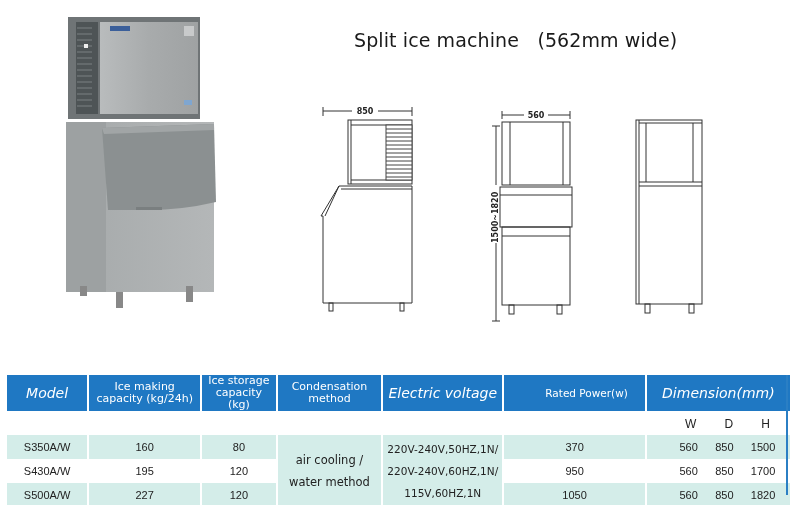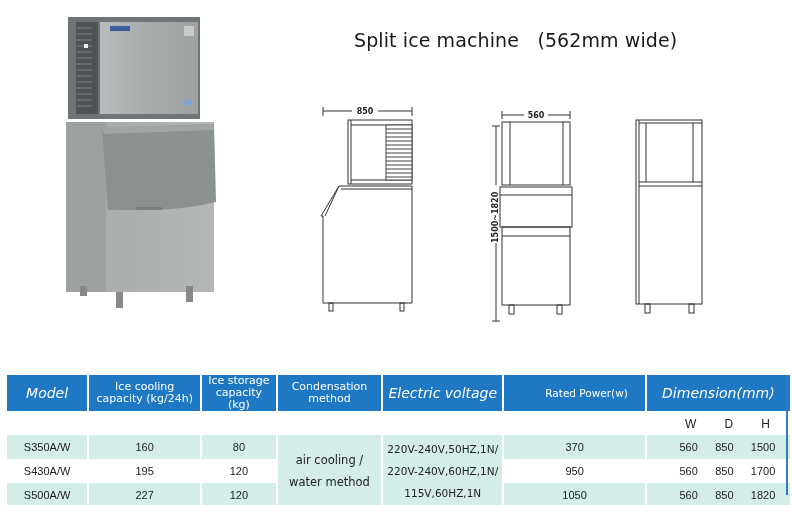--- a/index.html
+++ b/index.html
@@ -144,21 +144,21 @@
       <line x1="9" y1="71" x2="72" y2="71"></line>
     <rect x="15" y="189" width="5" height="9"></rect>
       <rect x="59" y="189" width="5" height="9"></rect>
   </g>
 </svg>
 
 <table class="spec-table">
   <thead>
     <tr>
       <th class="big" style="width:76px">Model</th>
-      <th style="width:110px"><span>Ice cooling</span><br><span>capacity (kg/24h)</span></th>
+      <th style="width:110px"><span>Ice making</span><br><span>capacity (kg/24h)</span></th>
       <th style="width:68px"><span>Ice storage</span><br><span>capacity (kg)</span></th>
       <th style="width:98px"><span>Condensation</span><br><span>method</span></th>
       <th class="big" style="width:116px">Electric voltage</th>
       <th class="small" style="width:116px">Rated Power(w)</th>
       <th class="big" style="width:138px">Dimension(mm)</th>
     </tr>
   </thead>
   <tbody>
     <tr class="sub">
       <td></td>

